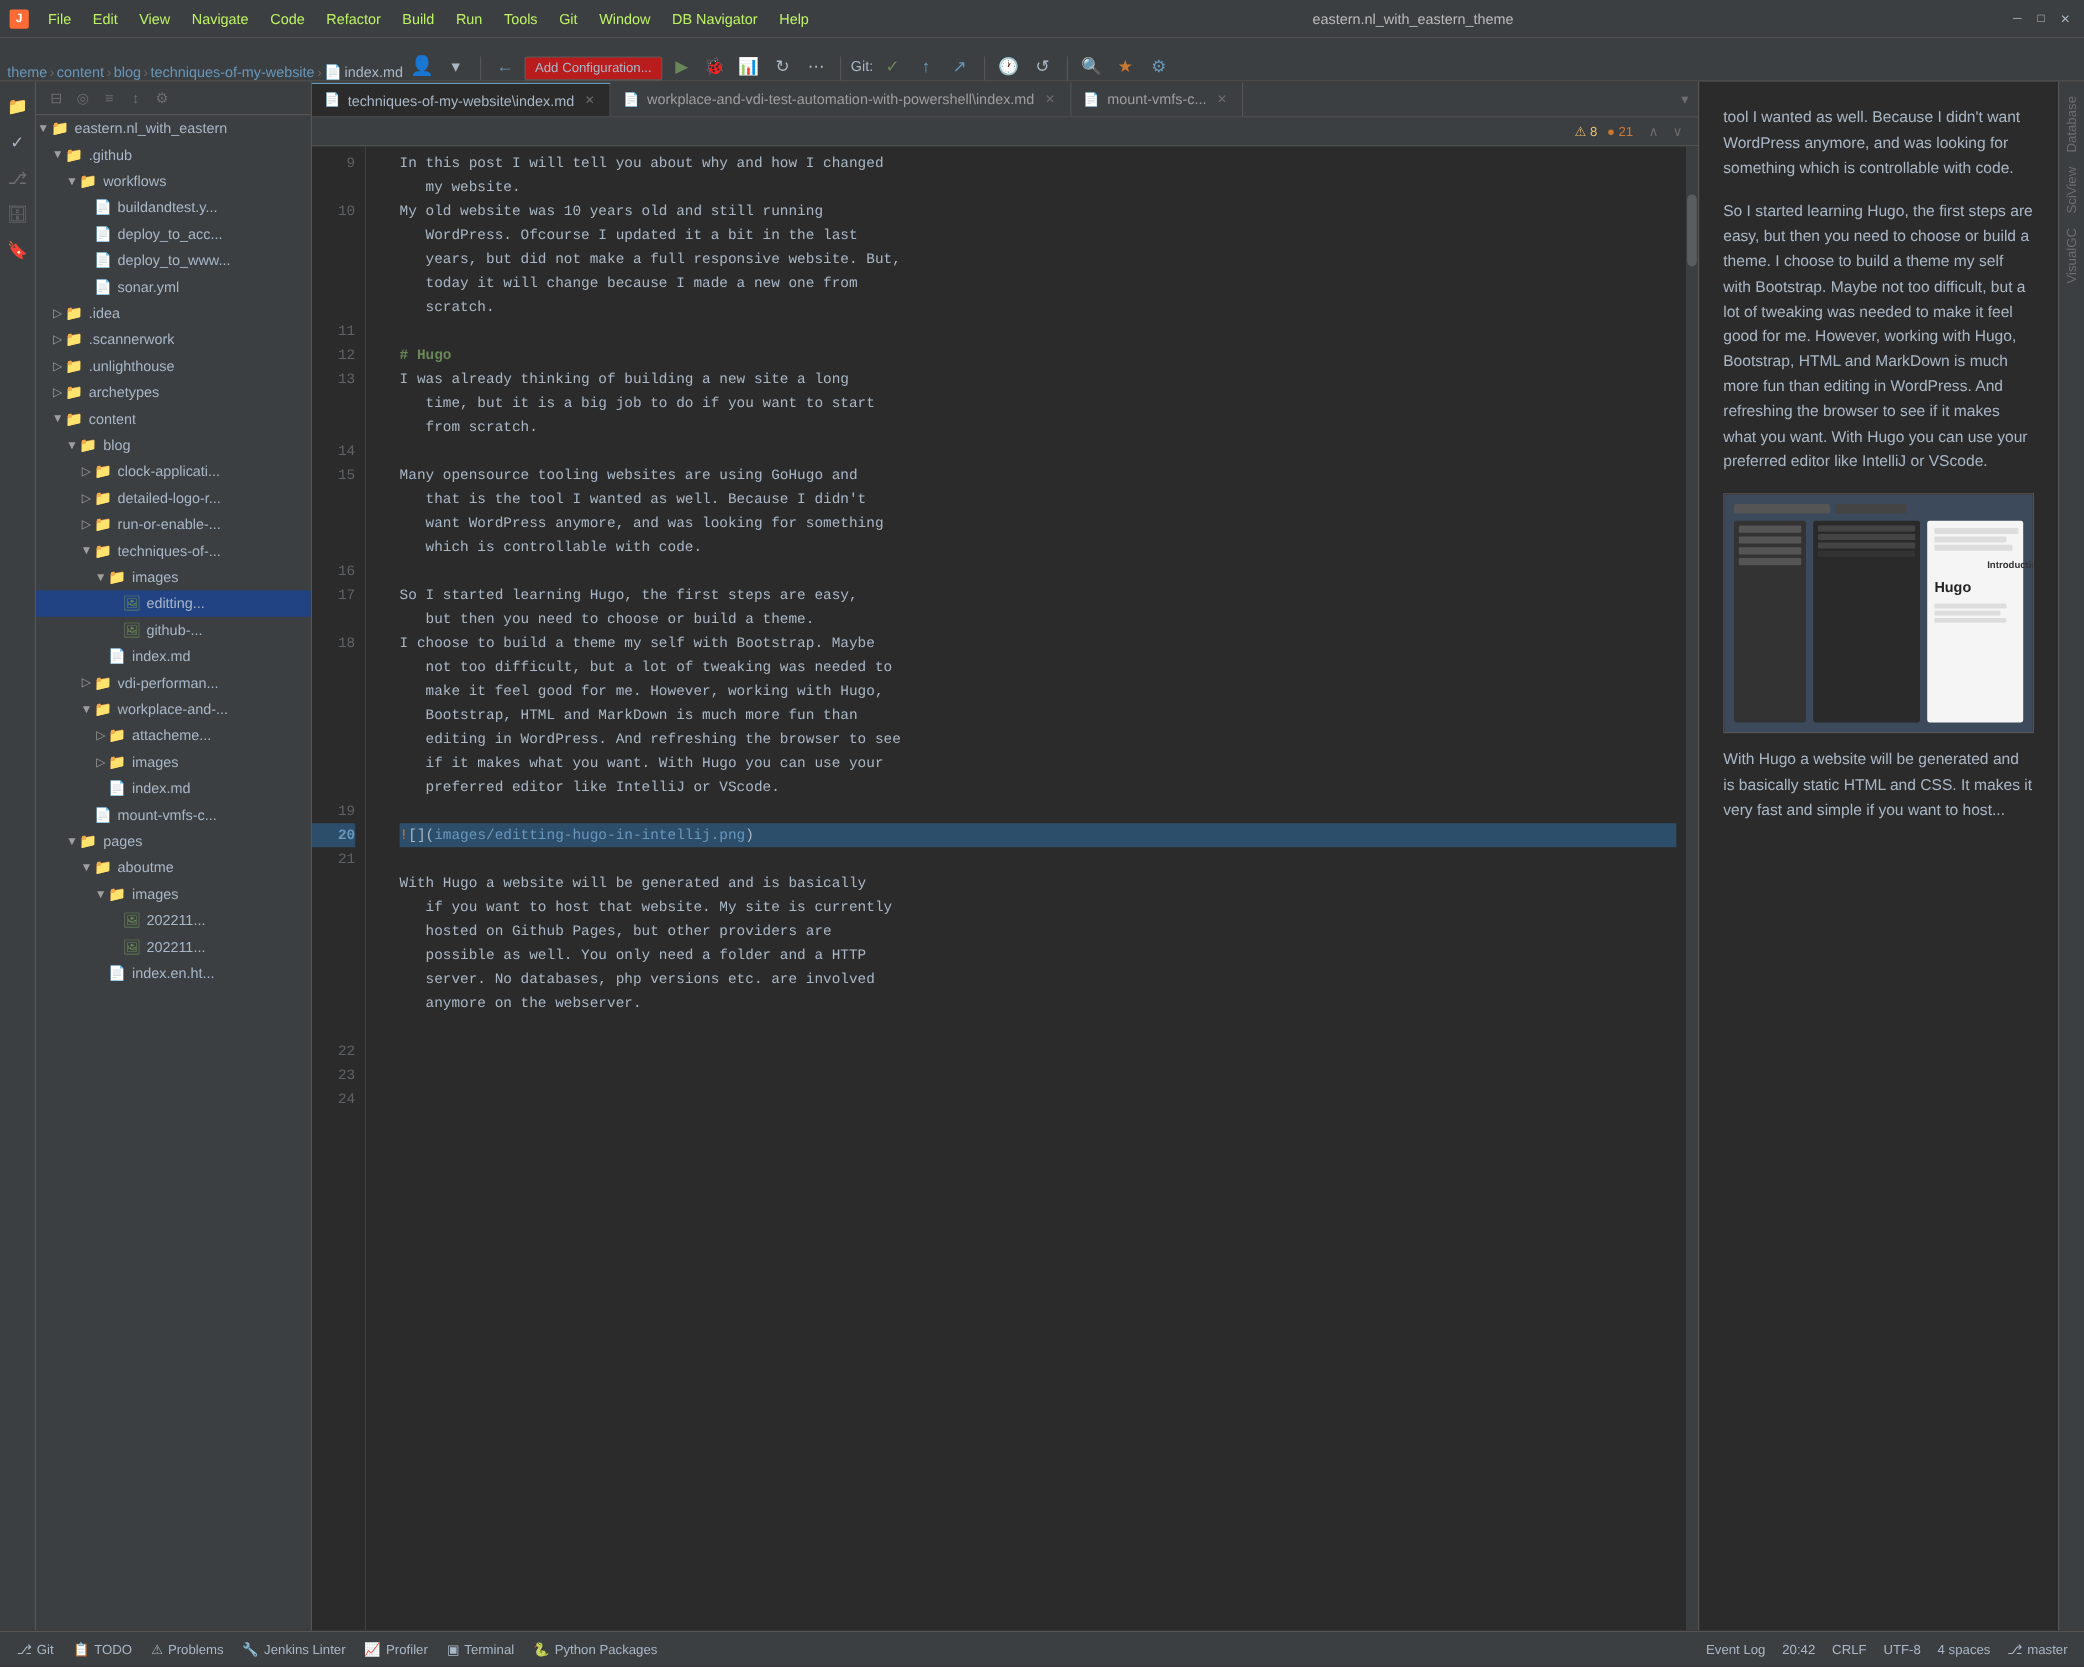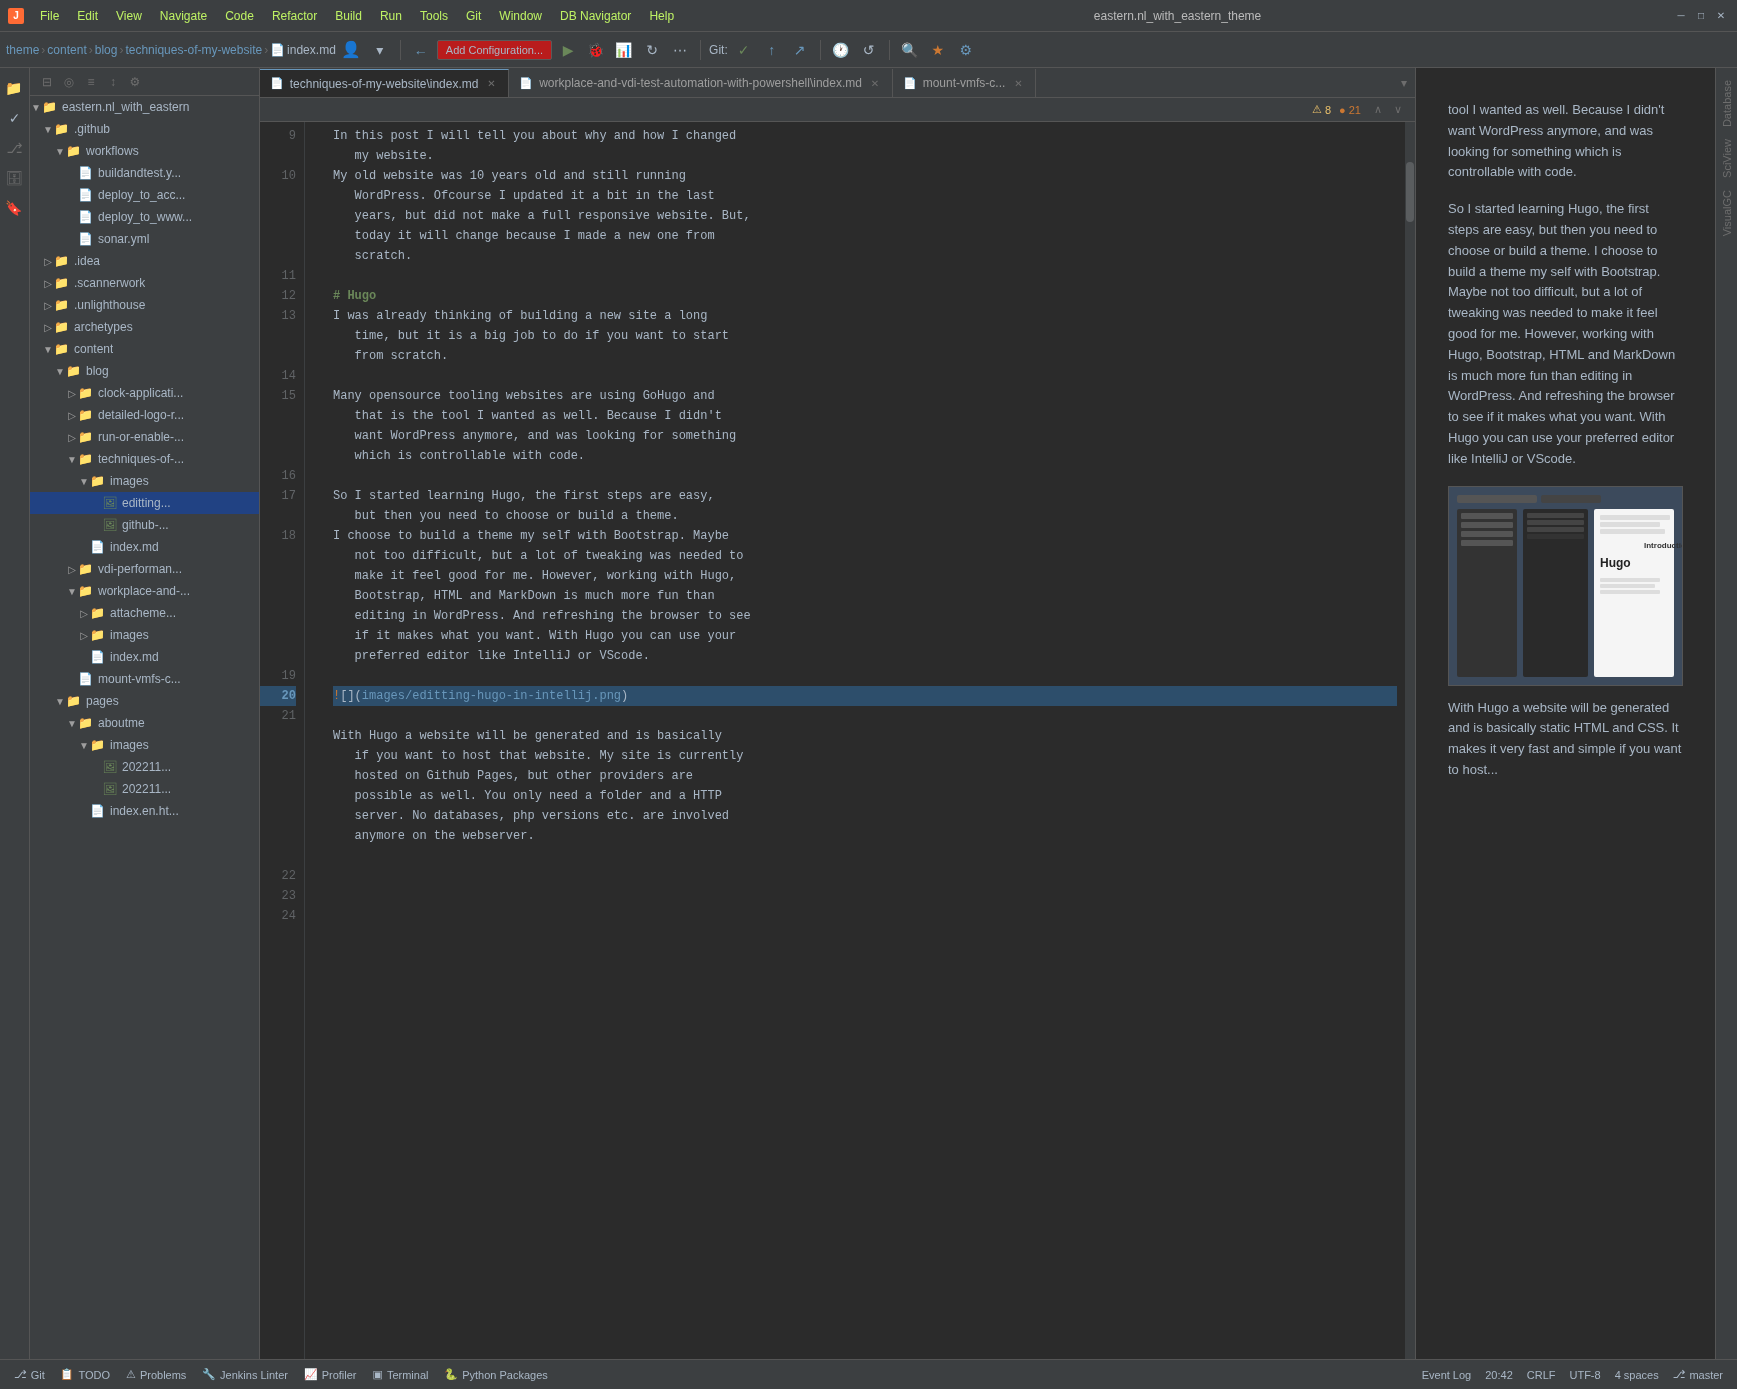--- a/index.html
+++ b/index.html
@@ -9,21 +9,21 @@
     .title-bar { height: 32px; background: #3c3f41; display: flex; align-items: center; justify-content: space-between; padding: 0 8px; border-bottom: 1px solid #555; flex-shrink: 0; }
     .title-bar-left { display: flex; align-items: center; gap: 8px; }
     .title-bar-icon { width: 16px; height: 16px; background: #ff6b35; border-radius: 2px; display: flex; align-items: center; justify-content: center; color: white; font-size: 10px; font-weight: bold; }
     .menu-bar { display: flex; gap: 2px; }
     .menu-item { padding: 2px 8px; cursor: pointer; color: #bef264; font-size: 12px; }
     .title-center { color: #bbbbbb; font-size: 12px; }
     .title-bar-right { display: flex; align-items: center; gap: 4px; }
     .win-btn { width: 16px; height: 16px; display: flex; align-items: center; justify-content: center; cursor: pointer; font-size: 10px; color: #a9b7c6; }
 
     
-    .toolbar { height: 36px; background: #3c3f41; display: flex; align-items: center; padding: 0 6px; gap: 4px; border-bottom: 1px solid #555; flex-shrink: 0; }
+    .toolbar { height: 36px; background: #3c3f41; display: flex; align-items: flex-end; padding: 0 6px; gap: 4px; border-bottom: 1px solid #555; flex-shrink: 0; }
     .toolbar-sep { width: 1px; height: 20px; background: #555; margin: 0 4px; }
     .breadcrumb { display: flex; align-items: center; gap: 2px; color: #a9b7c6; font-size: 12px; }
     .breadcrumb-sep { color: #666; }
     .breadcrumb-link { color: #6897bb; cursor: pointer; }
     .btn-toolbar { padding: 3px 8px; background: #b91c1c; border: 1px solid #5a5a5a; color: #a9b7c6; cursor: pointer; font-size: 11px; border-radius: 2px; }
     .toolbar-icon-btn { width: 24px; height: 24px; display: flex; align-items: center; justify-content: center; cursor: pointer; border-radius: 3px; color: #a9b7c6; font-size: 14px; }
     .git-section { display: flex; align-items: center; gap: 4px; color: #a9b7c6; font-size: 12px; }
 
     
     .main-layout { display: flex; flex: 1; overflow: hidden; }
@@ -78,21 +78,21 @@
 
     
     .warning-bar { height: 24px; background: #3c3f41; border-bottom: 1px solid #555; display: flex; align-items: center; padding: 0 8px; gap: 8px; font-size: 11px; flex-shrink: 0; justify-content: flex-end; }
     .warning-badge { display: flex; align-items: center; gap: 3px; color: #e8bf6a; }
     .error-badge { display: flex; align-items: center; gap: 3px; color: #cc7832; }
     .warning-nav { display: flex; gap: 2px; }
     .warning-nav-btn { width: 18px; height: 18px; display: flex; align-items: center; justify-content: center; cursor: pointer; border-radius: 2px; color: #6d6d6d; }
 
     
     .preview-panel { width: 300px; background: #2b2b2b; border-left: 1px solid #555; display: flex; flex-direction: column; overflow: hidden; flex-shrink: 0; }
-    .preview-content { flex: 1; overflow-y: auto; padding: 32px; color: #a9b7c6; font-family: Arial, sans-serif; font-size: 13px; line-height: 1.6; }
+    .preview-content { flex: 1; overflow-y: auto; padding: 20px; color: #a9b7c6; font-family: Arial, sans-serif; font-size: 13px; line-height: 1.6; }
     .preview-text-block { margin-bottom: 16px; }
     .preview-img-placeholder { width: 100%; height: 200px; background: #3c3f41; border: 1px solid #555; margin: 12px 0; display: flex; align-items: center; justify-content: center; font-size: 11px; color: #666; overflow: hidden; }
     .preview-img-inner { width: 100%; height: 100%; background: linear-gradient(135deg, #3a3a4a 0%, #2b2b3b 50%, #3a3a4a 100%); display: flex; flex-direction: column; }
 
     
     .right-sidebar { width: 22px; background: #3c3f41; border-left: 1px solid #555; display: flex; flex-direction: column; align-items: center; padding-top: 8px; gap: 4px; flex-shrink: 0; }
     .right-sidebar-text { writing-mode: vertical-rl; transform: rotate(180deg); font-size: 11px; color: #6d6d6d; cursor: pointer; padding: 4px 2px; }
 
     
     .status-bar { height: 30px; background: #3c3f41; display: flex; align-items: center; justify-content: space-between; padding: 0 8px; border-top: 1px solid #555; flex-shrink: 0; font-size: 11px; color: #a9b7c6; }

